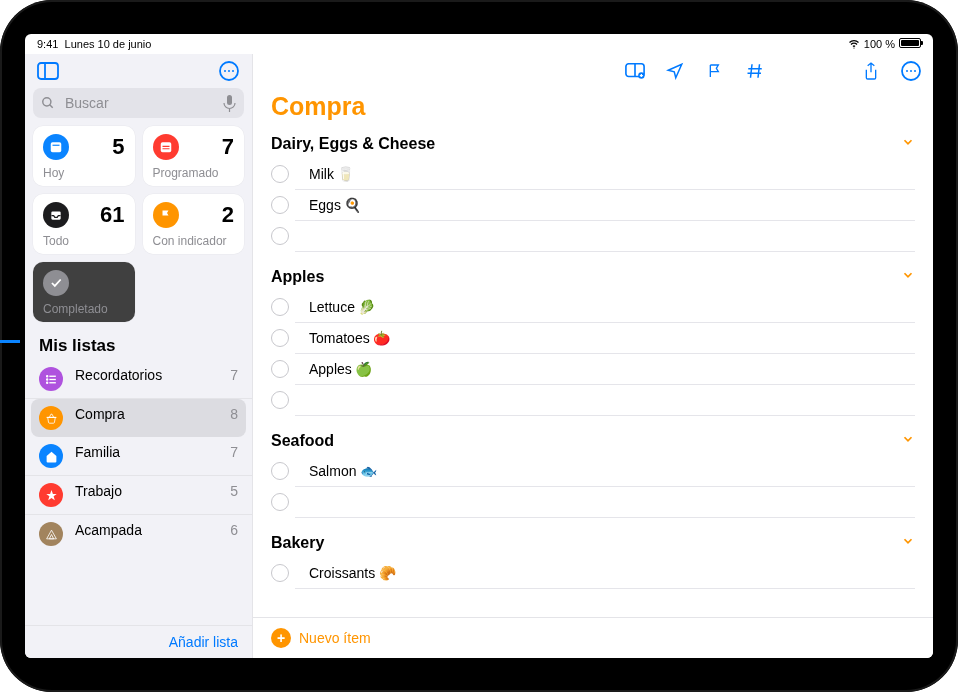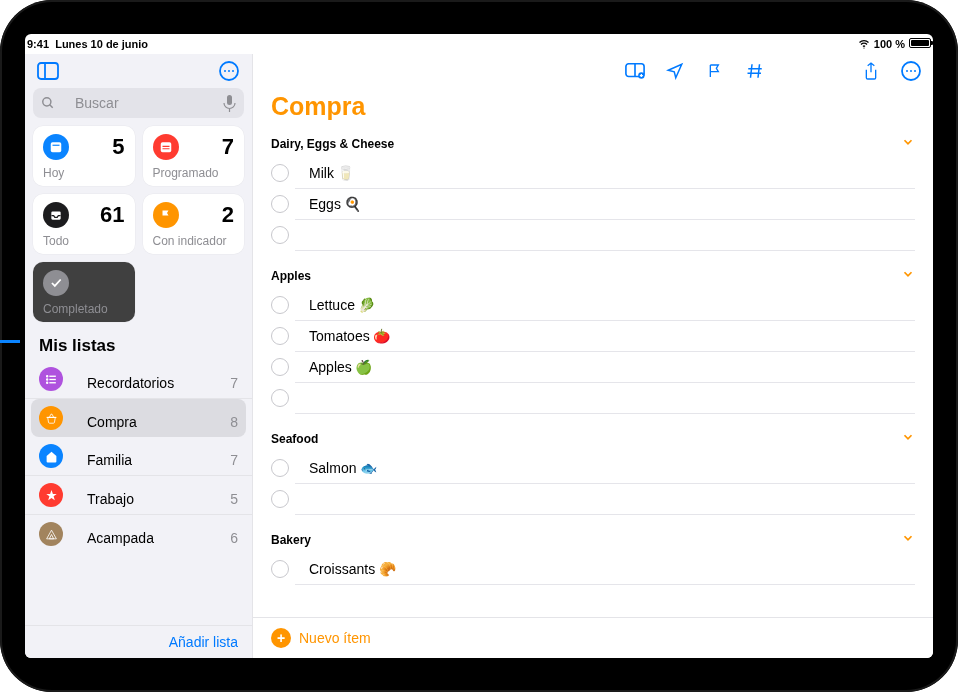--- a/index.html
+++ b/index.html
@@ -3,71 +3,71 @@
   <meta charset="utf-8">
   <style>
     * { margin:0; padding:0; box-sizing:border-box; font-family:-apple-system,BlinkMacSystemFont,"SF Pro Text","SF Pro Display","Helvetica Neue",Arial,sans-serif; }
     body { display:flex; align-items:center; justify-content:center; height:692px; width:958px; background:#fff; }
     
     
     .ipad { width:958px; height:692px; background:#000; border-radius:52px; padding:34px 25px; position:relative; box-shadow:inset 0 0 0 2px #1a1a1a; }
     .frame-line-left { position:absolute; left:0; top:340px; width:20px; height:3px; background:#0a84ff; }
     .screen { width:100%; height:100%; background:#fff; border-radius:6px; overflow:hidden; display:flex; flex-direction:column; }
     
-    .statusbar { height:20px; display:flex; justify-content:space-between; align-items:center; padding:0 2px; font-size:11px; font-weight:700; color:#000; }
+    .statusbar { height:20px; display:flex; justify-content:space-between; align-items:center; padding:0 12px; font-size:11px; font-weight:400; color:#000; }
     .statusbar .right { display:flex; align-items:flex-start; gap:4px; }
     .wifi-icon { width:12px; height:12px; }
     .battery { width:22px; height:10px; border:1px solid #000; border-radius:2px; position:relative; display:inline-block; }
     .battery::before { content:''; position:absolute; right:-3px; top:2px; width:2px; height:4px; background:#000; border-radius:0 1px 1px 0; }
     .battery::after { content:''; position:absolute; left:1px; top:1px; bottom:1px; right:1px; background:#000; border-radius:1px; }
     
     .main { flex:1; display:flex; overflow:hidden; }
     
     
     .sidebar { width:228px; background:#f2f2f7; display:flex; flex-direction:column; border-right:1px solid #e4e4e8; }
     .side-top { height:34px; display:flex; align-items:center; justify-content:space-between; padding:0 10px; }
     .side-top .btn-ico { width:26px; height:26px; display:flex; align-items:center; justify-content:center; color:#007aff; }
     .side-top svg, .detail-top svg { display:block; }
     
-    .search { margin:0 8px 8px; height:30px; background:#e3e3e9; border-radius:8px; display:flex; align-items:center; padding:0 8px; gap:20px; color:#8e8e93; font-size:14px; }
+    .search { margin:0 8px 8px; height:30px; background:#e3e3e9; border-radius:8px; display:flex; align-items:center; padding:0 8px; gap:10px; color:#8e8e93; font-size:14px; }
     .search .mic-ico { margin-left:auto; color:#8e8e93; }
     
     .smart-grid { display:grid; grid-template-columns:1fr 1fr; gap:8px; padding:0 8px 8px; }
     .smart { background:#fff; border-radius:10px; padding:8px 10px 6px; display:flex; flex-direction:column; gap:6px; box-shadow:0 0 0 .5px rgba(0,0,0,.04); }
     .smart-row { display:flex; align-items:center; justify-content:space-between; }
     .ico-circle { width:26px; height:26px; border-radius:50%; display:flex; align-items:center; justify-content:center; color:#fff; }
     .blue { background:#0a84ff; } .red { background:#ff3b30; } .dark { background:#1c1c1e; }
     .orange { background:#ff9500; } .gray { background:#8e8e93; } .purple { background:#af52de; } .starred { background:#ff3b30; } .camp { background:#a2845e; }
     .smart .count { font-size:22px; font-weight:700; color:#000; }
     .smart .label { font-size:12px; color:#8e8e93; font-weight:500; }
     .smart.selected { background:#404040; }
     .smart.done .ico-circle svg { stroke:#fff; }
     
     .section-title { font-size:17px; font-weight:700; padding:6px 14px 4px; color:#000; }
     
     .lists { flex:1; overflow:auto; }
-    .list-item { display:flex; align-items:flex-end; gap:24px; padding:7px 14px; font-size:14px; border-bottom:.5px solid #e4e4e8; }
+    .list-item { display:flex; align-items:flex-start; gap:12px; padding:7px 14px; font-size:14px; border-bottom:.5px solid #e4e4e8; }
     .list-item:last-child { border-bottom:none; }
     .list-item .ico-circle { width:24px; height:24px; font-size:12px; }
     .list-item .name { flex:1; color:#000; }
     .list-item .cnt { color:#8e8e93; font-size:14px; }
     .list-item.selected { background:#dcdce1; border-radius:8px; margin:0 6px; padding:7px 8px; border-bottom:none; }
     
     .add-list { text-align:right; padding:8px 14px; font-size:14px; color:#007aff; font-weight:400; border-top:.5px solid #e4e4e8; }
     
     
     .detail { flex:1; display:flex; flex-direction:column; background:#fff; position:relative; }
     .detail-top { height:34px; display:flex; align-items:center; justify-content:space-between; padding:0 10px; gap:16px; }
     .detail-top .spacer { flex:1; }
     .tool { color:#007aff; width:24px; height:24px; display:flex; align-items:center; justify-content:center; }
     .detail-title { font-size:25px; font-weight:700; color:#ff9500; padding:4px 18px 10px; }
     
     .content { flex:1; overflow:auto; padding:0 18px 40px; }
     .section { margin-bottom:12px; }
-    .sec-head { display:flex; align-items:center; font-size:12px; font-weight:700; padding:4px 0 6px; }
+    .sec-head { display:flex; align-items:center; font-size:16px; font-weight:700; padding:4px 0 6px; }
     .sec-head .chev { color:#ff9500; }
     .reminder { display:flex; align-items:center; gap:20px; padding:6px 0; font-size:14px; border-bottom:.5px solid #e5e5ea; margin-left:24px; }
     .reminder:first-of-type { border-top:.5px solid #e5e5ea; }
     .reminder .circle { width:18px; height:18px; border:1.5px solid #c7c7cc; border-radius:50%; flex-shrink:0; margin-left:-24px; }
     .reminder .txt { flex:1; color:#000; }
     .reminder.empty .txt { min-height:16px; }
     
     .new-item { display:flex; align-items:center; gap:8px; padding:10px 18px; font-size:14px; color:#ff9500; border-top:.5px solid #e4e4e8; font-weight:500; }
     .plus-badge { width:20px; height:20px; border-radius:50%; background:#ff9500; color:#fff; display:inline-flex; align-items:center; justify-content:center; font-weight:700; }
   </style>

